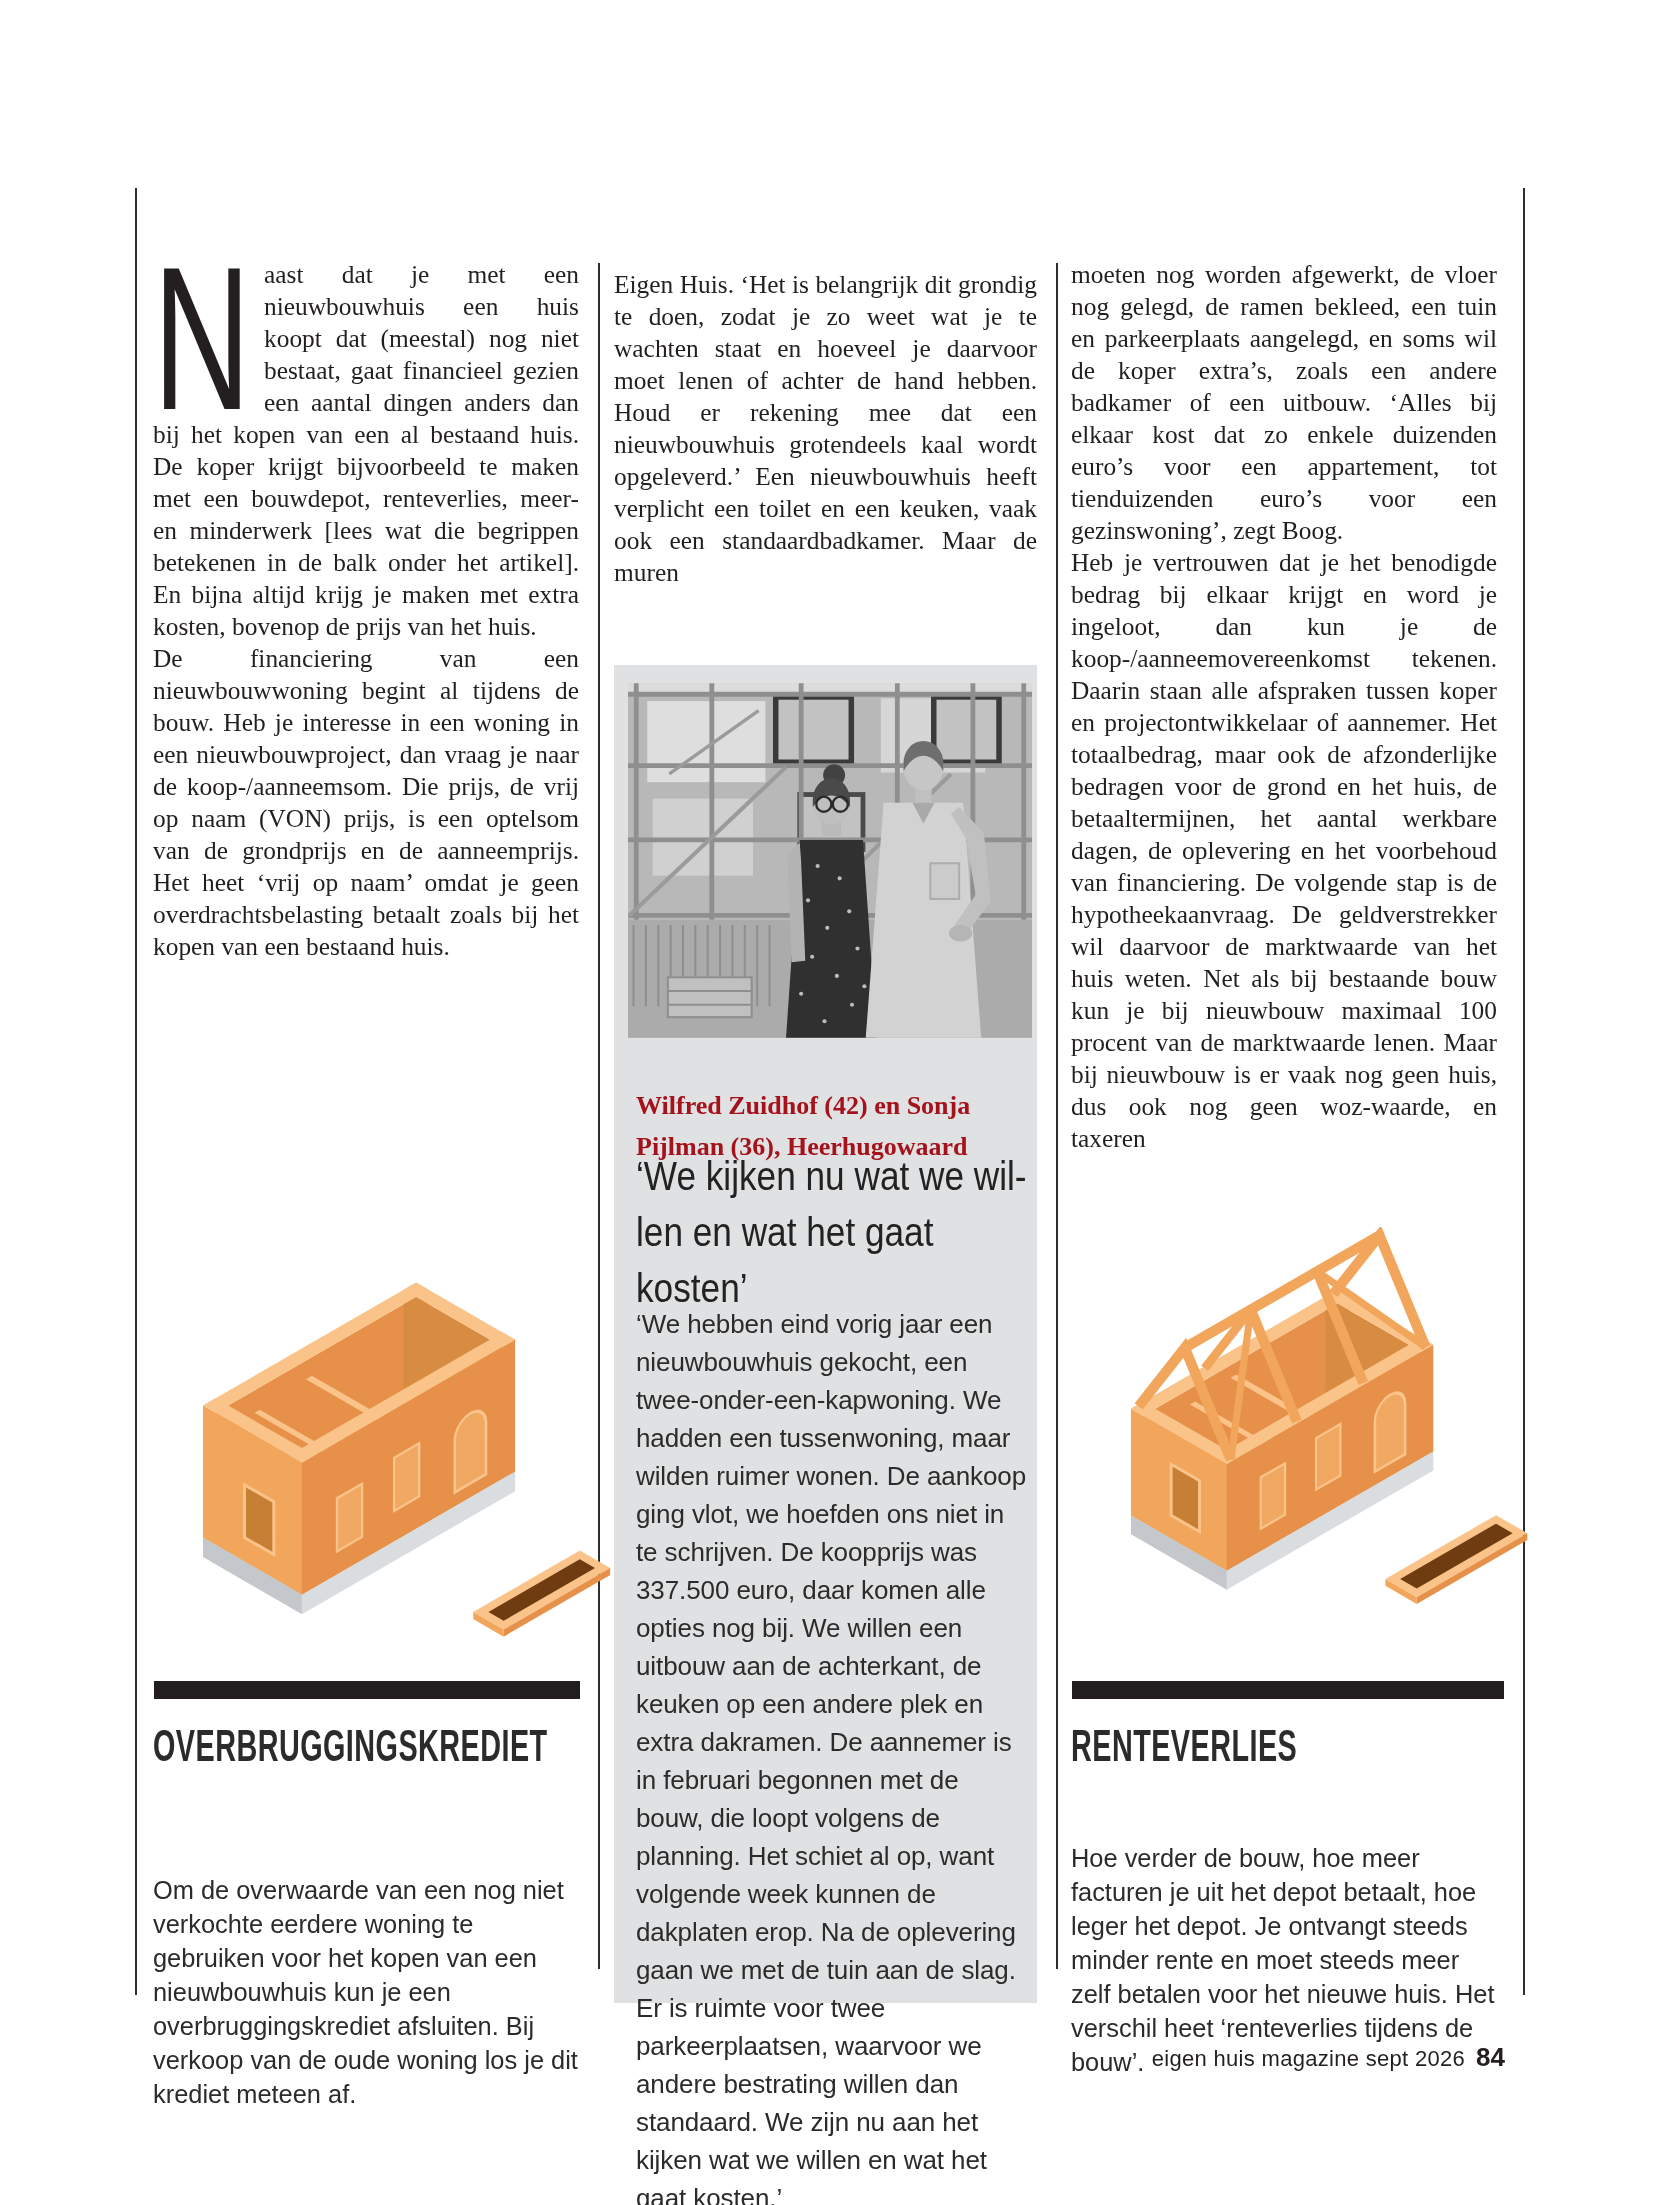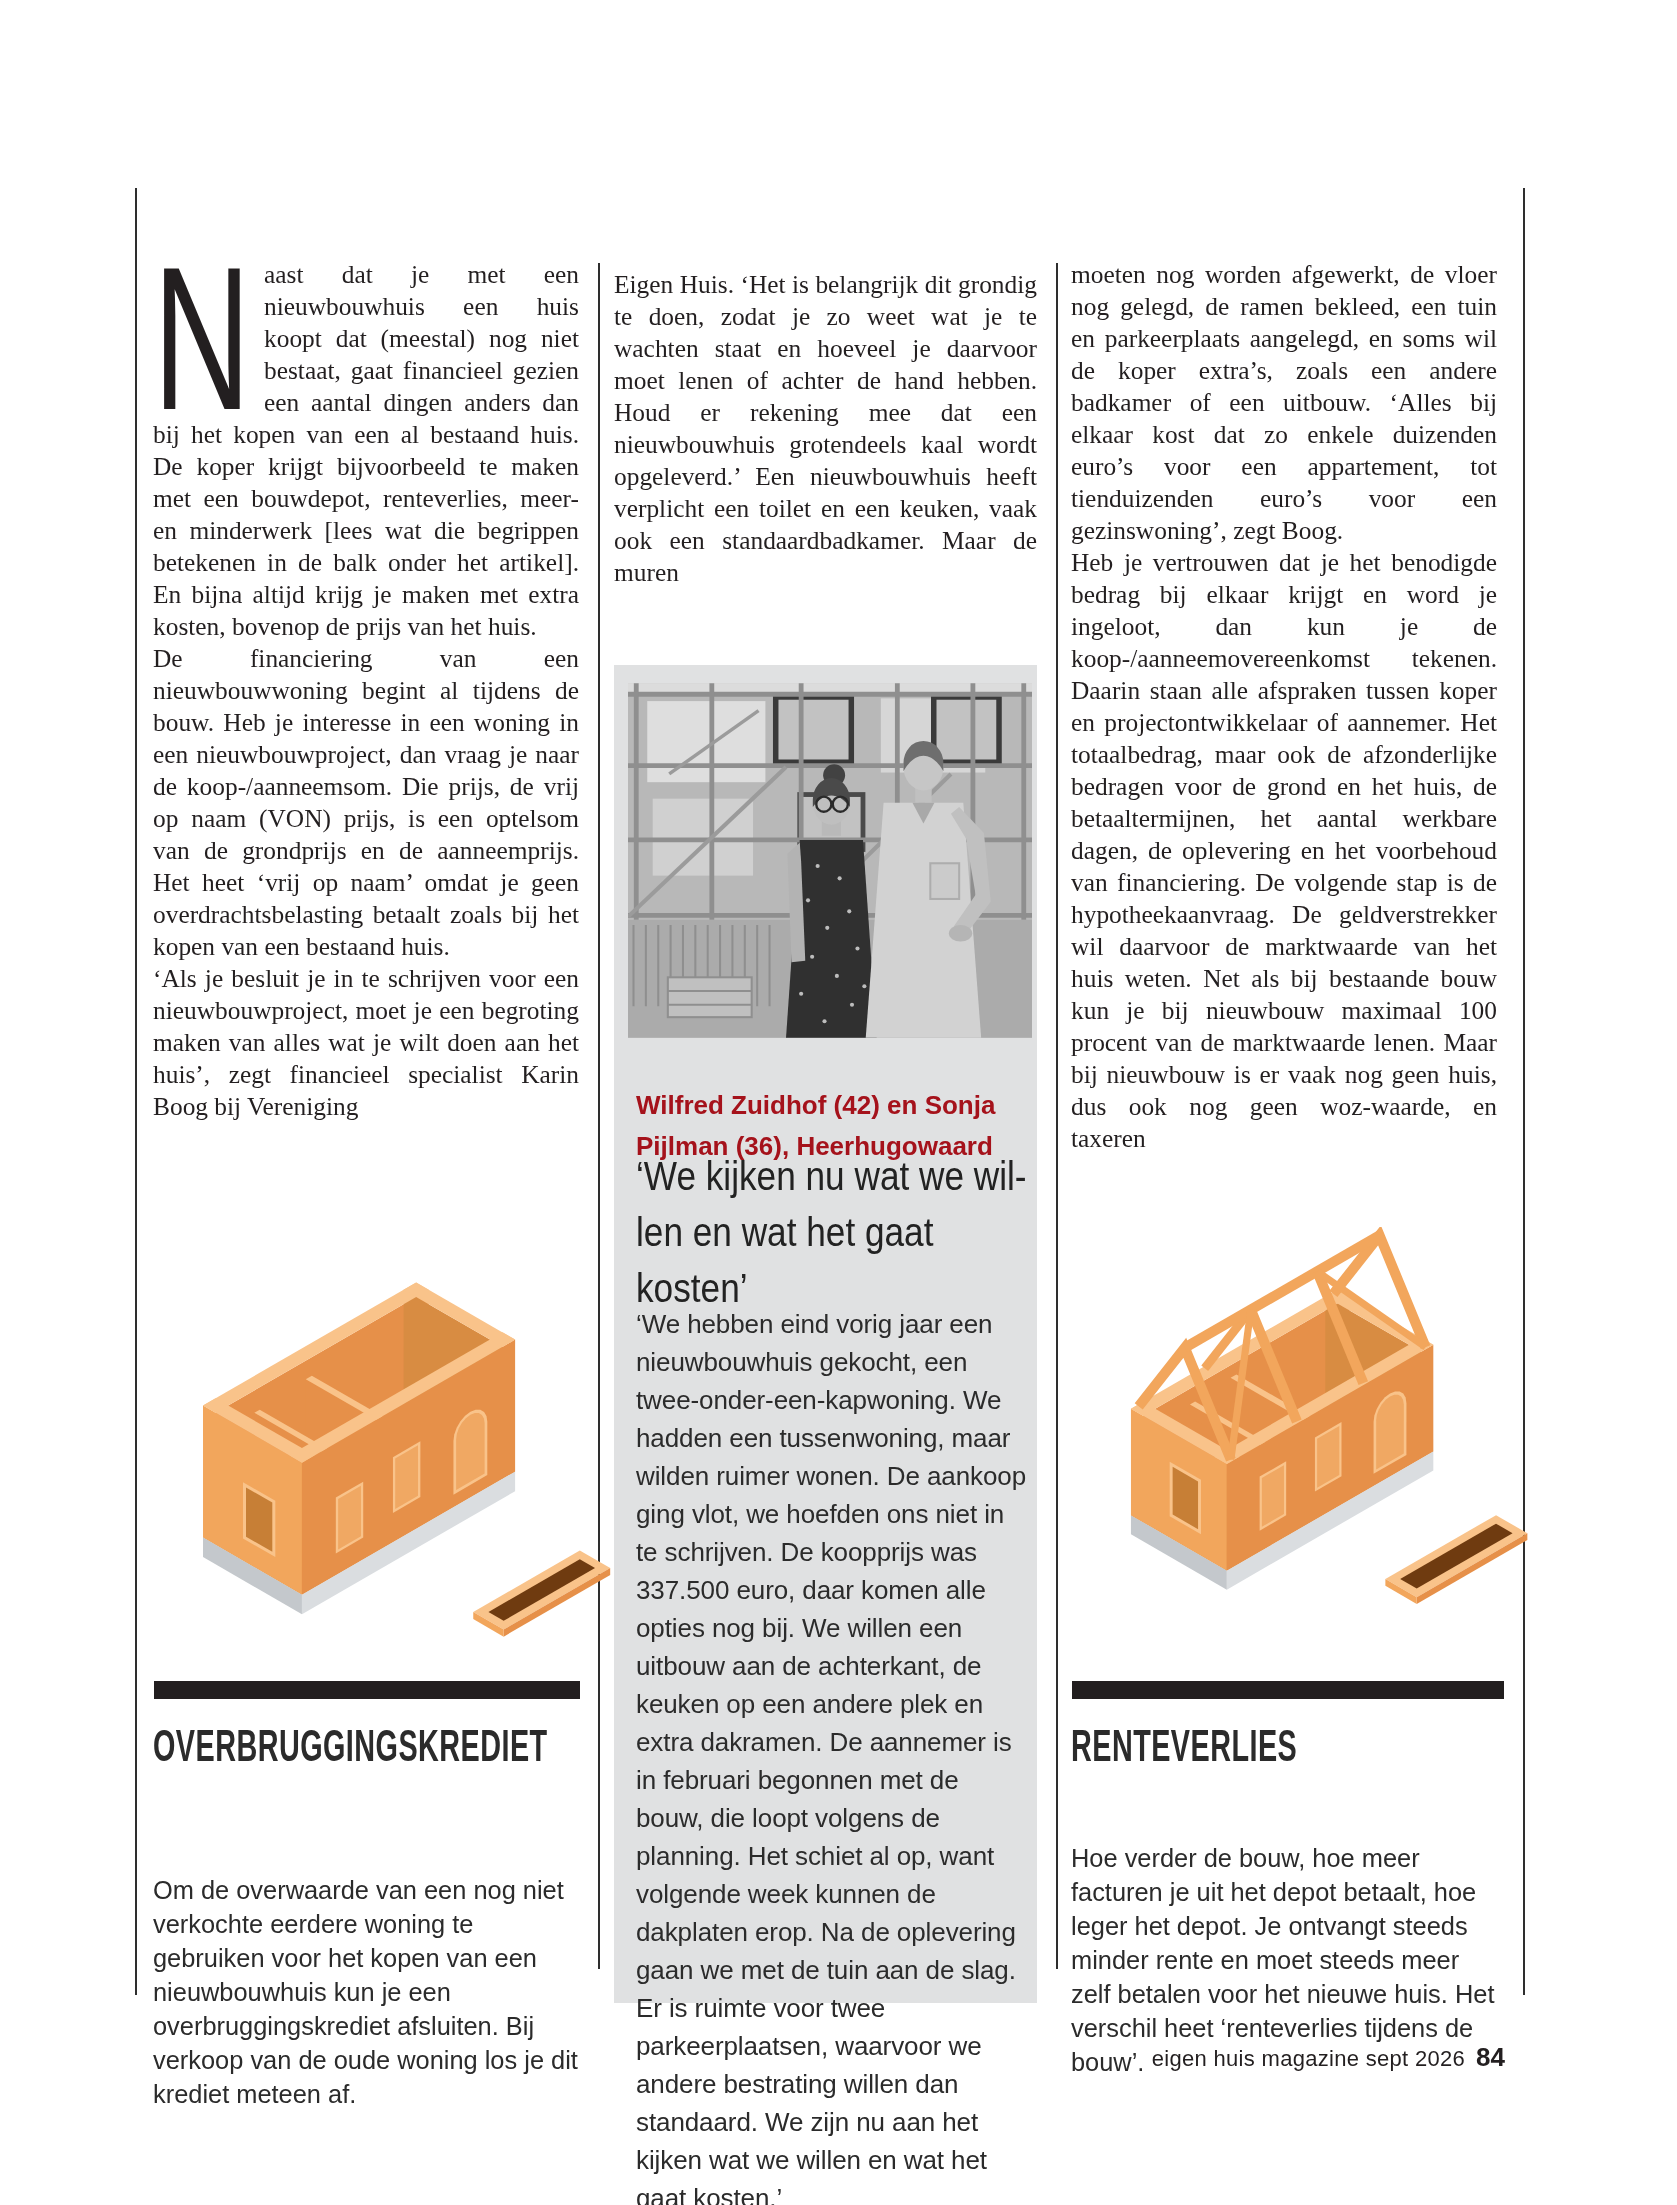--- a/index.html
+++ b/index.html
@@ -39,21 +39,21 @@
 
   #graybox {
     position:absolute; left:614px; top:665px;
     width:423px; height:1338px;
     background:#E0E1E2;
   }
   #photo { position:absolute; left:628px; top:683px; width:404px; height:355px; }
 
   #caption {
     position:absolute; left:636px; top:1085px; width:395px;
-    font-family:Liberation Sans, sans-serif;
+    font-family:Liberation Serif, serif;
     font-weight:bold; font-size:26px; line-height:41px;
     color:#A5121B;
   }
   #quote { position:absolute; left:636px; top:1148px; width:402px; }
   #quote .q-inner {
     display:inline-block; width:467px;
     font-family:"Liberation Sans", sans-serif;
     font-size:40px; line-height:56px; color:#222222;
     white-space:pre-line;
     transform:scaleX(0.88); transform-origin:0 0;
@@ -107,21 +107,20 @@
 <div class="vrule" id="rule-left"></div>
 <div class="vrule" id="rule-right"></div>
 <div class="vrule" id="rule-div1"></div>
 <div class="vrule" id="rule-div2"></div>
 
 <div class="serif" id="col1-text">
   <p><span class="dropcap">
         <span class="dc-glyph">N</span>
       </span><span>aast dat je met een nieuwbouwhuis een huis koopt dat (meestal) nog niet bestaat, gaat financieel gezien een aantal dingen anders dan bij het kopen van een al bestaand huis. De koper krijgt bijvoorbeeld te maken met een bouwdepot, renteverlies, meer- en minderwerk [lees wat die begrippen betekenen in de balk onder het artikel]. En bijna altijd krijg je maken met extra kosten, bovenop de prijs van het huis.</span></p>
   <p>De financiering van een nieuwbouwwoning begint al tijdens de bouw. Heb je interesse in een woning in een nieuwbouwproject, dan vraag je naar de koop-/aanneemsom. Die prijs, de vrij op naam (VON) prijs, is een optelsom van de grondprijs en de aanneemprijs. Het heet ‘vrij op naam’ omdat je geen overdrachtsbelasting betaalt zoals bij het kopen van een bestaand huis.</p>
-  <p>‘Als je besluit je in te schrijven voor een nieuwbouwproject, moet je een begroting maken van alles wat je wilt doen aan het huis’, zegt financieel specialist Karin Boog bij Vereniging</p>
 </div>
 
 <div class="serif" id="col2-text">
   <p>Eigen Huis. ‘Het is belangrijk dit grondig te doen, zodat je zo weet wat je te wachten staat en hoeveel je daarvoor moet lenen of achter de hand hebben. Houd er rekening mee dat een nieuwbouwhuis grotendeels kaal wordt opgeleverd.’ Een nieuwbouwhuis heeft verplicht een toilet en een keuken, vaak ook een standaardbadkamer. Maar de muren</p>
 </div>
 
 <div class="serif" id="col3-text">
   <p>moeten nog worden afgewerkt, de vloer nog gelegd, de ramen bekleed, een tuin en parkeerplaats aangelegd, en soms wil de koper extra’s, zoals een andere badkamer of een uitbouw. ‘Alles bij elkaar kost dat zo enkele duizenden euro’s voor een appartement, tot tienduizenden euro’s voor een gezinswoning’, zegt Boog.</p>
   <p>Heb je vertrouwen dat je het benodigde bedrag bij elkaar krijgt en word je ingeloot, dan kun je de koop-/aanneemovereenkomst tekenen. Daarin staan alle afspraken tussen koper en projectontwikkelaar of aannemer. Het totaalbedrag, maar ook de afzonderlijke bedragen voor de grond en het huis, de betaaltermijnen, het aantal werkbare dagen, de oplevering en het voorbehoud van financiering. De volgende stap is de hypotheekaanvraag. De geldverstrekker wil daarvoor de marktwaarde van het huis weten. Net als bij bestaande bouw kun je bij nieuwbouw maximaal 100 procent van de marktwaarde lenen. Maar bij nieuwbouw is er vaak nog geen huis, dus ook nog geen woz-waarde, en taxeren</p>
 </div>

